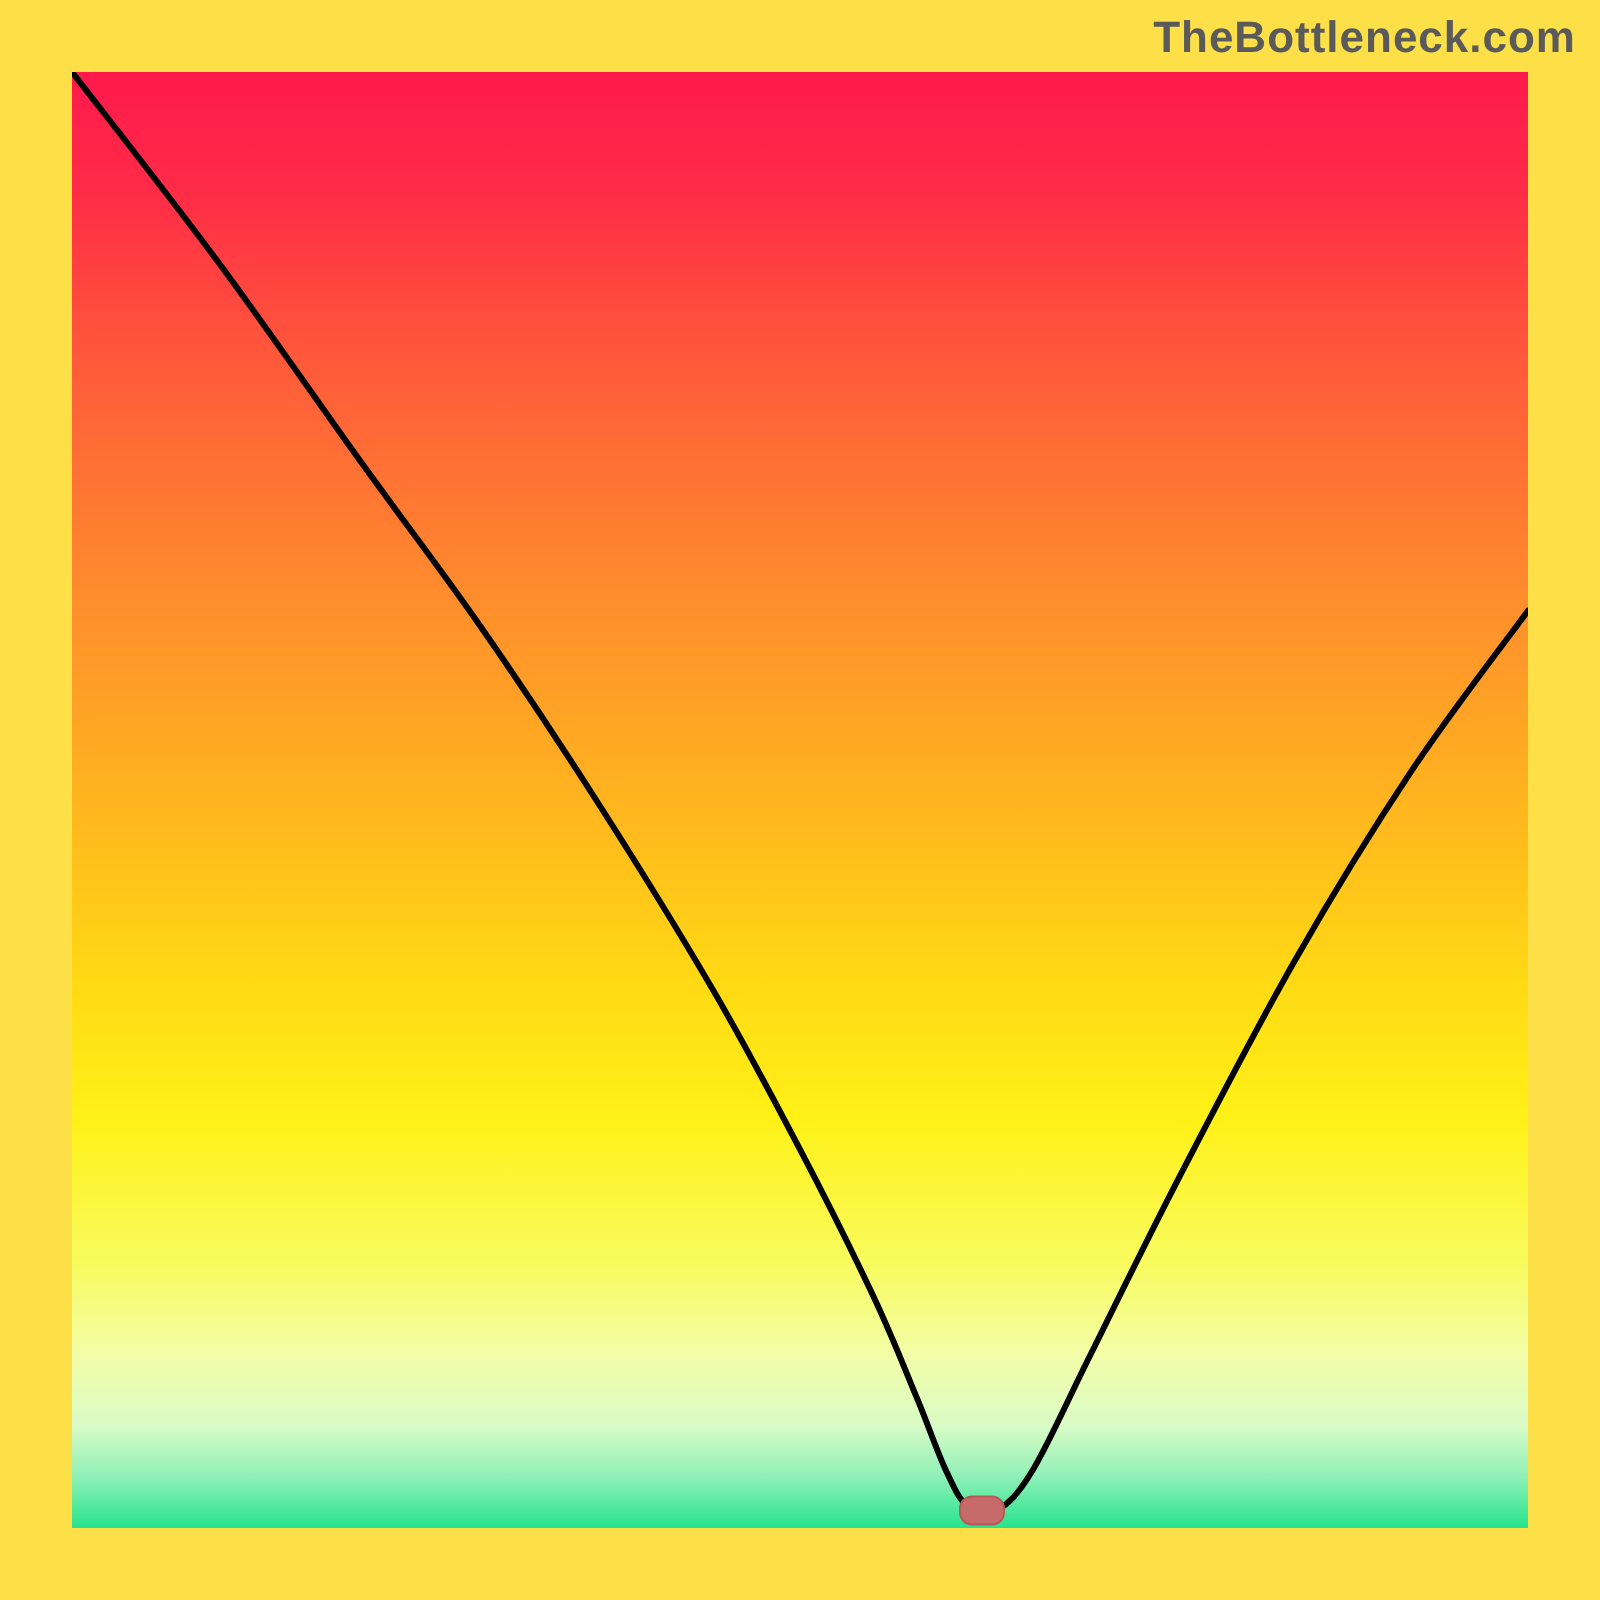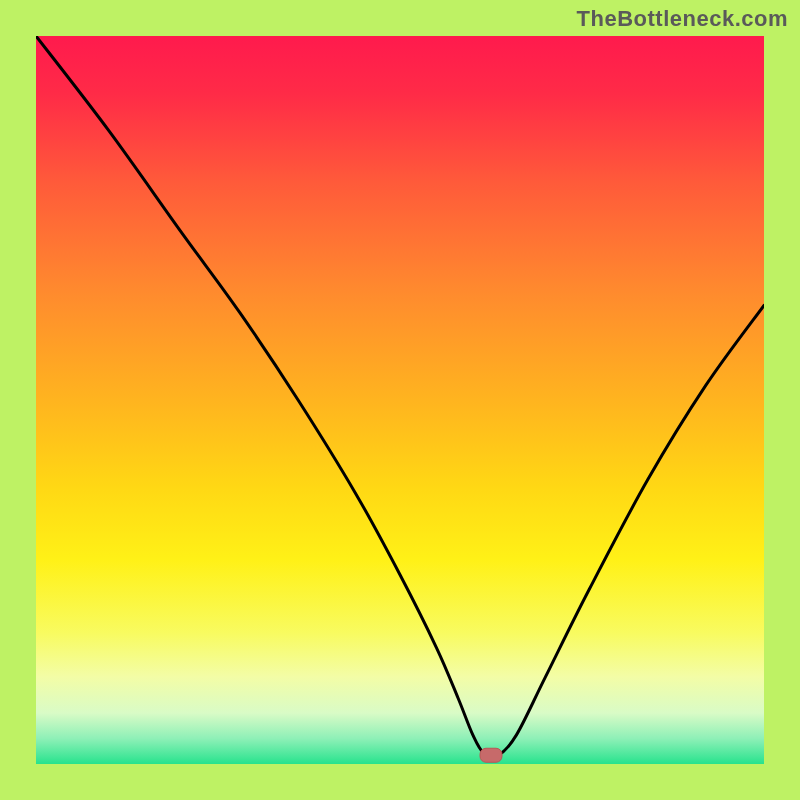--- a/index.html
+++ b/index.html
@@ -8,21 +8,21 @@
     width: 800px;
     height: 800px;
     background: #000;
     font-family: Arial, Helvetica, sans-serif;
     overflow: hidden;
   }
   .frame {
     position: relative;
     width: 800px;
     height: 800px;
-    background: #bef264;
+    background: #fde047;
   }
   .watermark {
     position: absolute;
     top: 6px;
     right: 12px;
     color: #5a5a5a;
     font-size: 22px;
     font-weight: 600;
     letter-spacing: 0.5px;
     z-index: 5;

